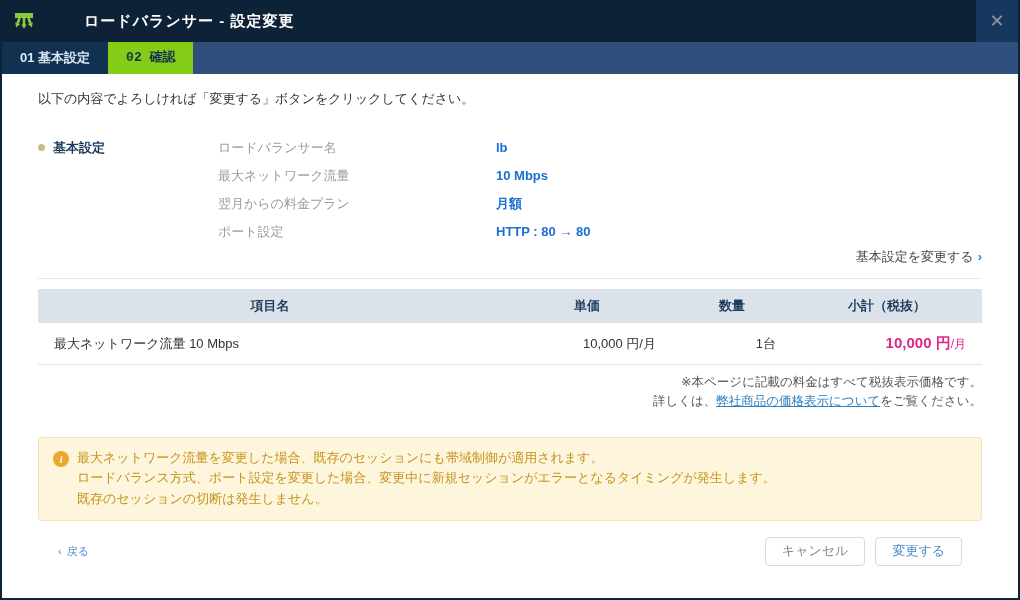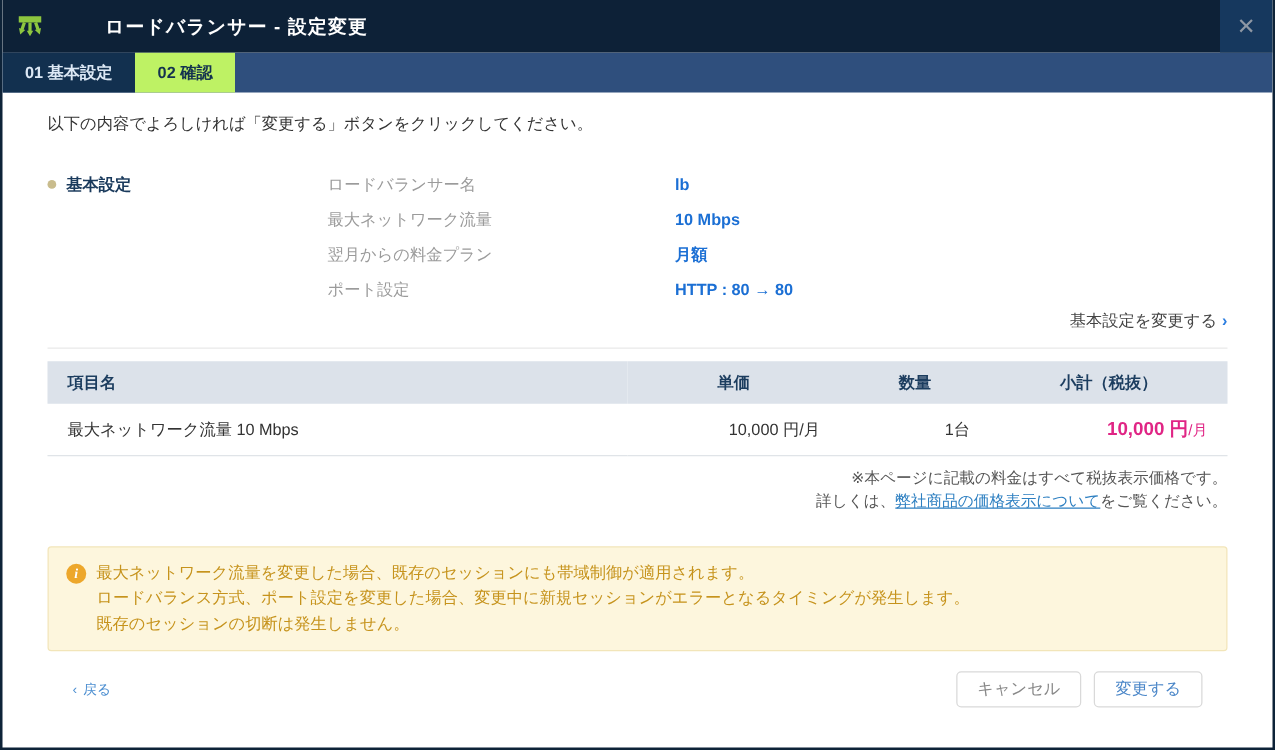--- a/index.html
+++ b/index.html
@@ -24,39 +24,39 @@
     position:absolute; right:0; top:0; width:42px; height:42px;
     background:#16385e; border:none; cursor:pointer;
     color:#8e97a4; font-size:18px; line-height:42px; text-align:center;
   }
   
   .tabbar { height:32px; background:#2f4f7d; display:flex; flex:0 0 auto; }
   .tab {
     padding:0 18px; line-height:32px; font-size:13px; font-weight:bold;
     color:#dce8f5; background:#12304f; cursor:pointer; white-space:nowrap;text-align:center;
   }
-  .tab.active { background:#bef264; color:#14324f; }
+  .tab.active { background:#84cc16; color:#14324f;font-family:Liberation Mono, monospace; }
   
   .main { flex:1 1 auto; padding:0 36px; }
   .instruction { margin-top:16px; color:#333; }
   .summary { display:flex; margin-top:26px; }
   .section-label { width:180px; font-weight:bold; color:#1a3a5c; line-height:28px; }
   .bullet { display:inline-block; width:7px; height:7px; border-radius:50%; background:#c9bc8d; margin-right:8px; vertical-align:1px; }
   .fields { flex:1; }
-  .field-row { display:flex; height:28px; line-height:28px;margin-left:44px; }
+  .field-row { display:flex; height:28px; line-height:28px; }
   .field-label { width:278px; color:#9b9b9b; }
   .field-value { color:#1b6fd4; font-weight:bold; }
   .edit-link-row { text-align:right; margin-top:2px; }
   .edit-link { color:#444; text-decoration:none; cursor:pointer; }
   .edit-link .chev { color:#2b7de0; margin-left:4px; font-weight:bold; }
   .sep { border:none; border-top:1px solid #e9e9e9; margin-top:12px; }
   
   table { width:100%; border-collapse:collapse; margin-top:10px; font-size:13px; }
   thead th { background:#dce2ea; color:#1c3d5f; font-weight:bold; padding:8px 16px; }
-  th.col-item { text-align:left; }
+  th.col-item { text-align:center; }
   th.col-mid { text-align:center; }
   tbody td { padding:11px 16px; border-bottom:1px solid #e0e4e8; color:#333; }
   td.num { text-align:right; }
   .col-unit { width:170px; } .col-qty { width:120px; } .col-sub { width:190px; }
   .subtotal-amount { color:#e02585; font-weight:bold; font-size:15px; }
   .subtotal-unit { color:#e02585; font-size:12px; }
   
   .tax-note { text-align:right; margin-top:8px; font-size:12.5px; color:#555; line-height:1.5; }
   .tax-note a { color:#2d7fc1; text-decoration:underline; cursor:pointer; }
   

